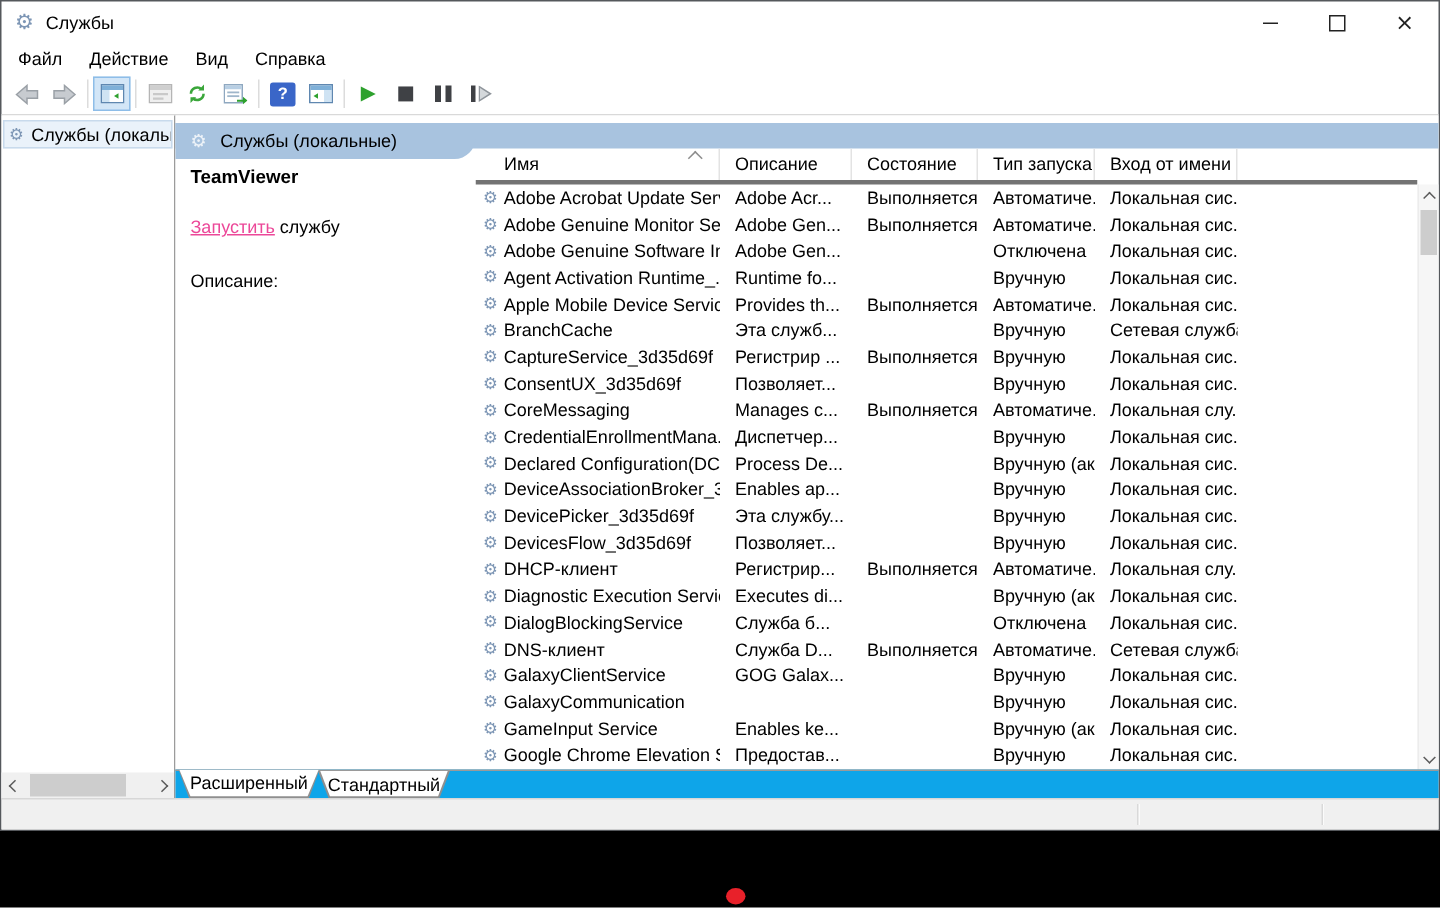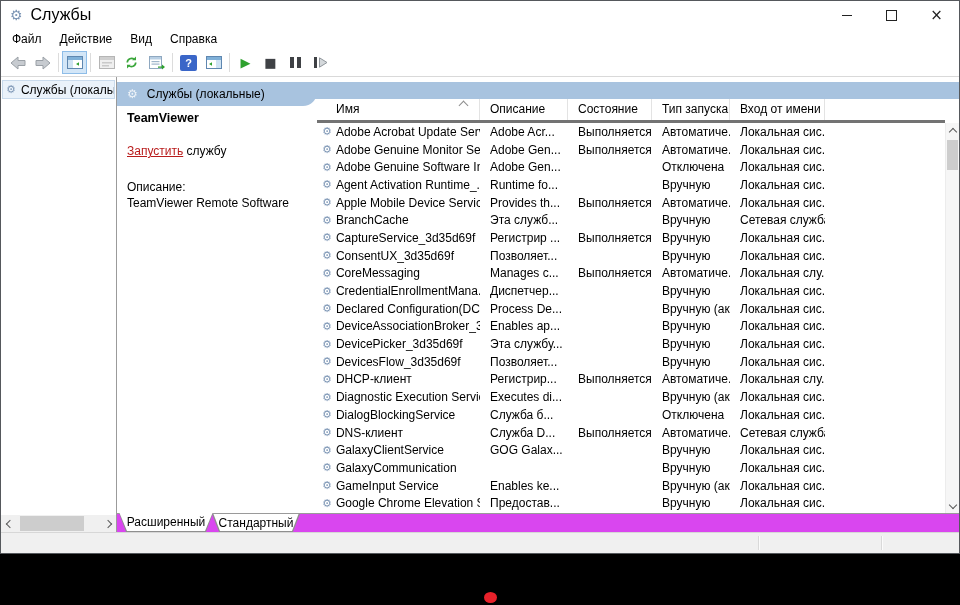--- a/index.html
+++ b/index.html
@@ -10,21 +10,21 @@
     font-size:12px;color:#000;
     -webkit-user-select:none;user-select:none;
   }
   .window{
     position:absolute;left:0;top:0;width:960px;height:554px;
     background:#fff;border:1px solid #55585c;box-sizing:border-box;
   }
   
   .titlebar{position:absolute;left:0;top:0;right:0;height:28px;display:flex;align-items:center;padding-left:9px;box-sizing:border-box;}
   .app-gear{font-family:"DejaVu Sans",sans-serif;font-size:14px;color:#7d96b5;line-height:1;}
-  .title-text{margin-left:8px;font-size:16px;}
+  .title-text{margin-left:8px;font-size:12px;}
   .caption-buttons{margin-left:auto;display:flex;height:100%;}
   .cap-btn{width:45px;height:100%;display:flex;align-items:center;justify-content:center;}
   .min-glyph{width:10px;height:1px;background:#222;}
   .max-glyph{width:9px;height:9px;border:1px solid #222;}
   .close-glyph{font-size:15px;color:#222;line-height:1;font-family:"DejaVu Sans",sans-serif;}
   
   .menubar{position:absolute;left:0;top:28px;right:0;height:20px;display:flex;align-items:center;padding-left:2px;}
   .menu-item{padding:2px 9px;}
   
   .toolbar{position:absolute;left:0;top:48px;right:0;height:28px;display:flex;align-items:center;padding-left:4px;border-bottom:1px solid #d9d9d9;box-sizing:border-box;}
@@ -57,21 +57,21 @@
   
   .right-area{position:absolute;left:116px;top:76px;right:0;height:436px;background:#fff;}
   .banner{position:absolute;left:0;top:5px;right:0;height:17px;background:#a8c3df;}
   .banner-tab{position:absolute;left:0;top:5px;width:200px;height:24px;background:#a8c3df;border-radius:0 0 14px 0;display:flex;align-items:center;padding-left:10px;box-sizing:border-box;}
   .banner-gear{font-family:"DejaVu Sans",sans-serif;font-size:12px;color:#eef3f8;margin-right:9px;line-height:1;}
   .content{position:absolute;left:0;top:22px;right:0;bottom:0;}
   
   .info-pane{position:absolute;left:0;top:0;width:200px;bottom:0;padding:12px 10px 0 10px;box-sizing:border-box;}
   .svc-name{font-weight:bold;font-size:12.5px;}
   .svc-action{margin-top:19px;}
-  .link{color:#b91c1c;text-decoration:underline;}
+  .link{color:#ec4899;text-decoration:underline;}
   .svc-desc-label{margin-top:22px;}
   .svc-desc{margin-top:2px;}
   
   .list{position:absolute;left:200px;top:0;right:14px;bottom:0;overflow:hidden;}
   .lheader{position:relative;height:24px;display:flex;border-bottom:3px solid #737373;box-sizing:border-box;}
   .hcell{display:flex;align-items:flex-end;padding-bottom:4px;box-sizing:border-box;border-right:1px solid #e3e3e3;overflow:hidden;white-space:nowrap;}
   .hc-name{width:163px;padding-left:19px;}
   .hc-desc{width:88px;padding-left:10px;}
   .hc-status{width:84px;padding-left:10px;}
   .hc-startup{width:78px;padding-left:10px;}
@@ -85,21 +85,21 @@
   .c-desc{width:88px;padding-left:10px;}
   .c-status{width:84px;padding-left:10px;}
   .c-startup{width:78px;padding-left:10px;}
   .c-logon{width:95px;padding-left:10px;}
   
   .v-scroll{position:absolute;right:0;top:24px;bottom:0;width:14px;background:#f6f6f6;border-left:1px solid #ececec;box-sizing:border-box;}
   .v-btn{position:absolute;left:0;right:0;height:15px;display:flex;align-items:center;justify-content:center;}
   .v-btn.up{top:1px;} .v-btn.down{bottom:1px;}
   .v-thumb{position:absolute;left:1px;right:1px;top:17px;height:30px;background:#cdcdcd;}
   
-  .tabstrip{position:absolute;left:116px;right:0;top:512px;height:19px;background:#d946ef;border-top:1px solid #9a9a9a;box-sizing:border-box;display:flex;padding-left:2px;}
+  .tabstrip{position:absolute;left:116px;right:0;top:512px;height:19px;background:#0ea5e9;border-top:1px solid #9a9a9a;box-sizing:border-box;display:flex;padding-left:2px;}
   .tab{position:relative;height:18px;}
   .tab .shape{position:absolute;inset:0;background:#8f8f8f;clip-path:polygon(0 0,100% 0,calc(100% - 7px) 100%,7px 100%);}
   .tab .inner{position:absolute;inset:0;background:#fff;clip-path:polygon(1.5px 0,calc(100% - 1.5px) 0,calc(100% - 8px) calc(100% - 1px),8px calc(100% - 1px));}
   .tab .tlabel{position:absolute;inset:0;display:flex;align-items:center;justify-content:center;padding-bottom:1px;}
   .tab.active{width:94px;margin-top:-1px;height:19px;z-index:2;}
   .tab.active .inner{clip-path:polygon(0.5px 0,calc(100% - 0.5px) 0,calc(100% - 8px) calc(100% - 1px),8px calc(100% - 1px));}
   .tab.inactive{width:88px;margin-left:-1px;z-index:1;}
   
   .statusbar{position:absolute;left:0;right:0;top:531px;height:21px;background:#f0f0f0;border-top:1px solid #d7d7d7;box-sizing:border-box;}
   .sb-sep{position:absolute;top:3px;bottom:3px;width:1px;background:#d9d9d9;border-right:1px solid #fbfbfb;}
@@ -243,21 +243,20 @@
     </div>
 
     <div class="content">
 
       <div class="info-pane">
         <div class="svc-name">TeamViewer</div>
         <div class="svc-action">
           <span class="link">Запустить</span><span> службу</span>
         </div>
         <div class="svc-desc-label">Описание:</div>
-        <div class="svc-desc">TeamViewer Remote Software</div>
       </div>
 
       <div class="list">
         <div class="lheader">
           <div class="hcell hc-name">
               <span>Имя</span>
             </div>
           <div class="hcell hc-desc">
               <span>Описание</span>
             </div>

